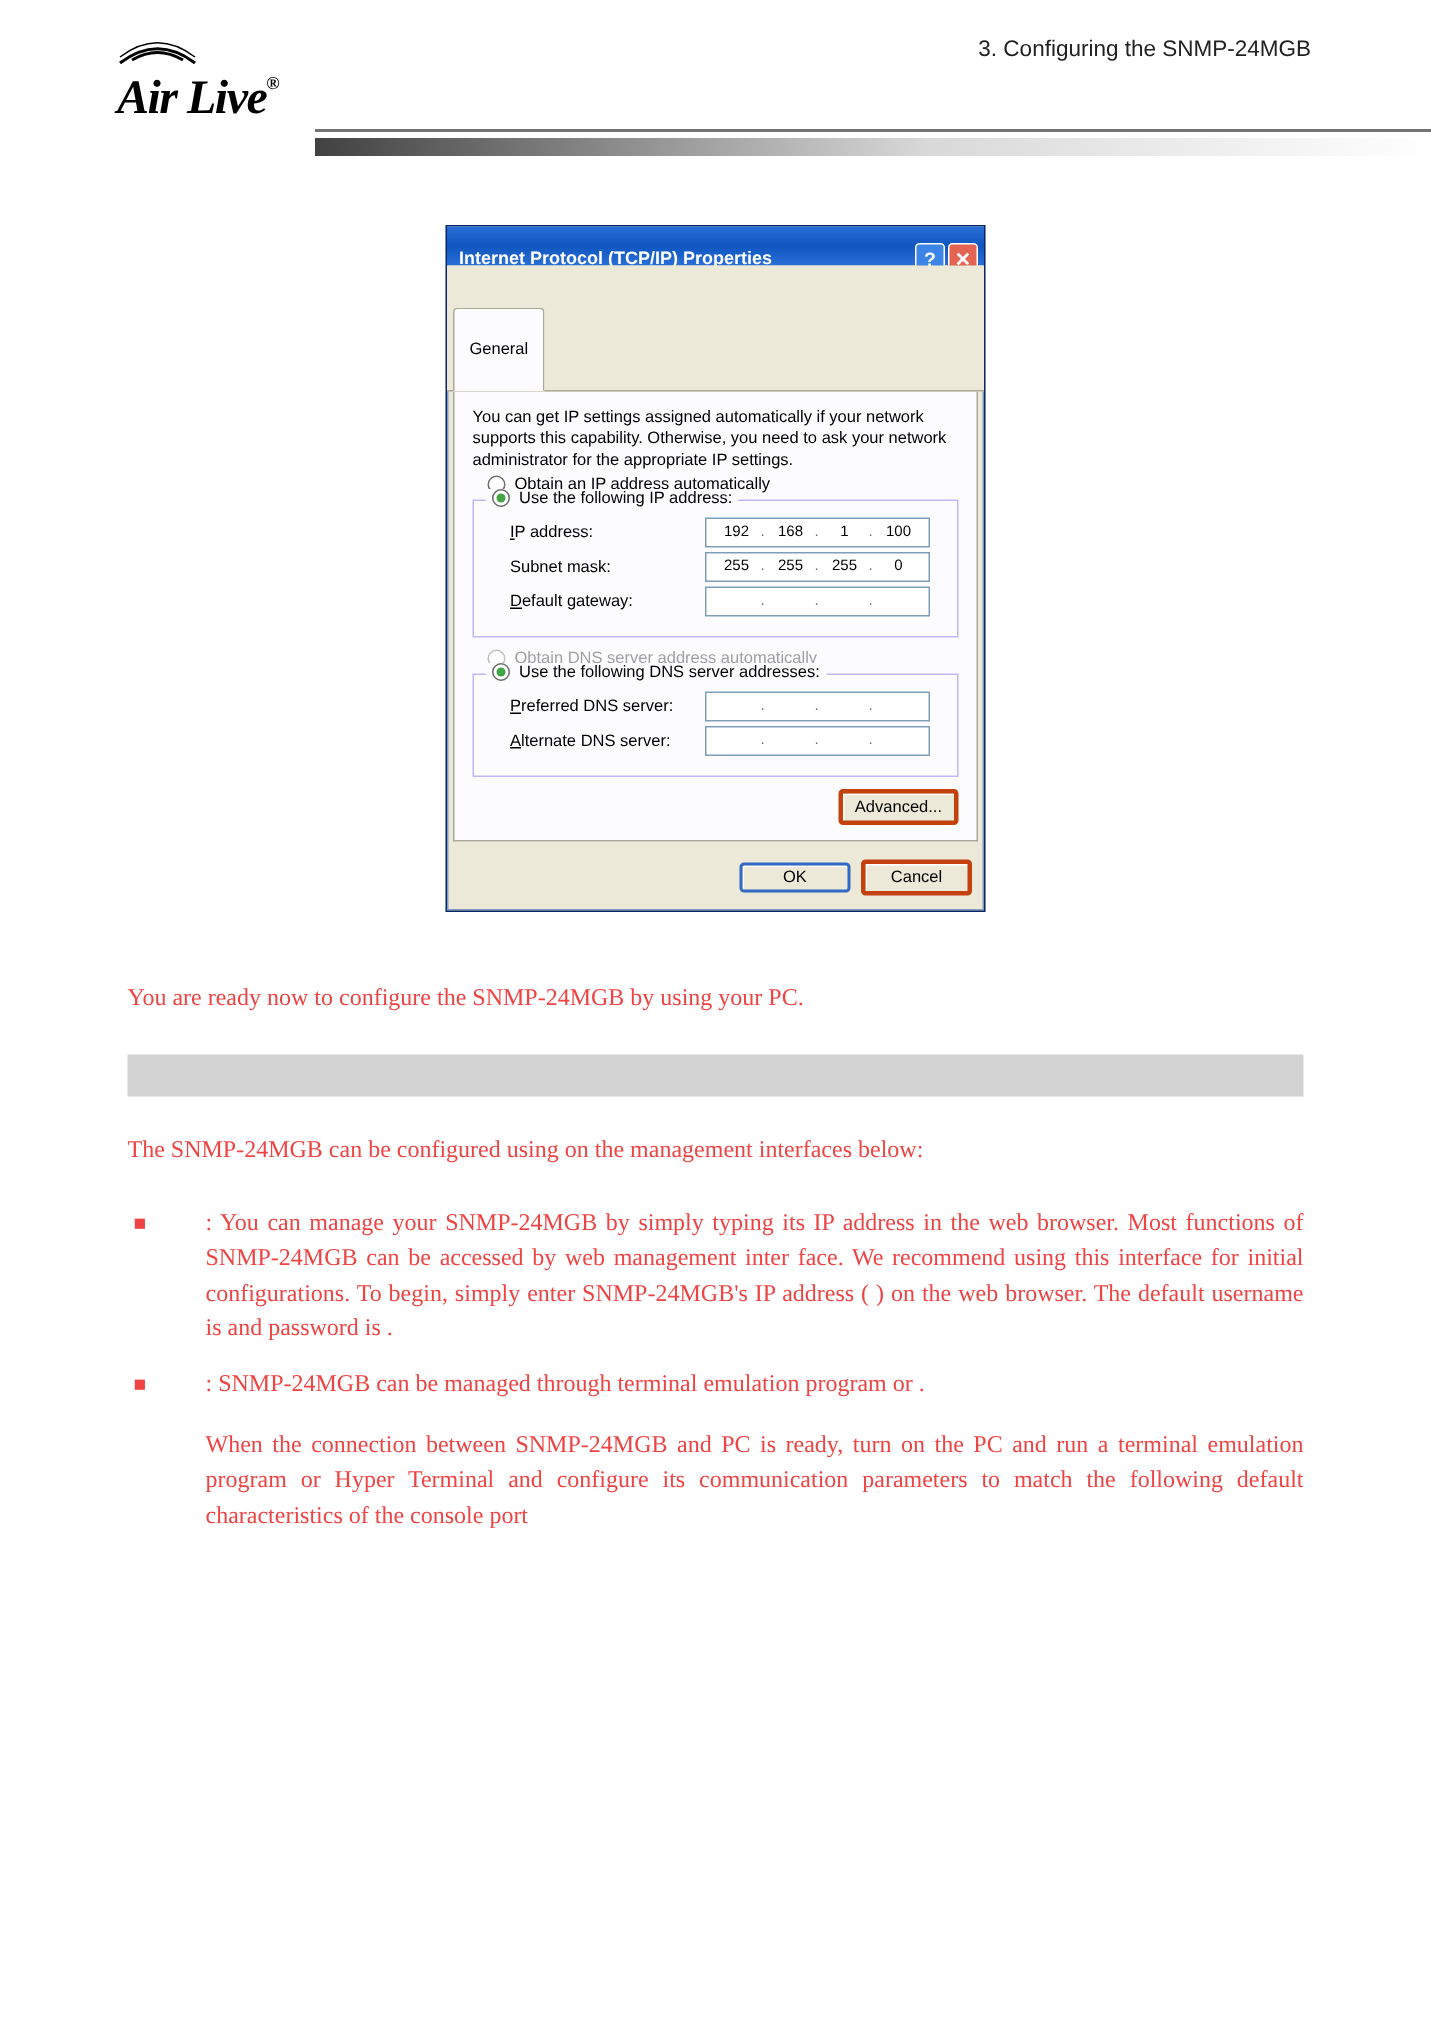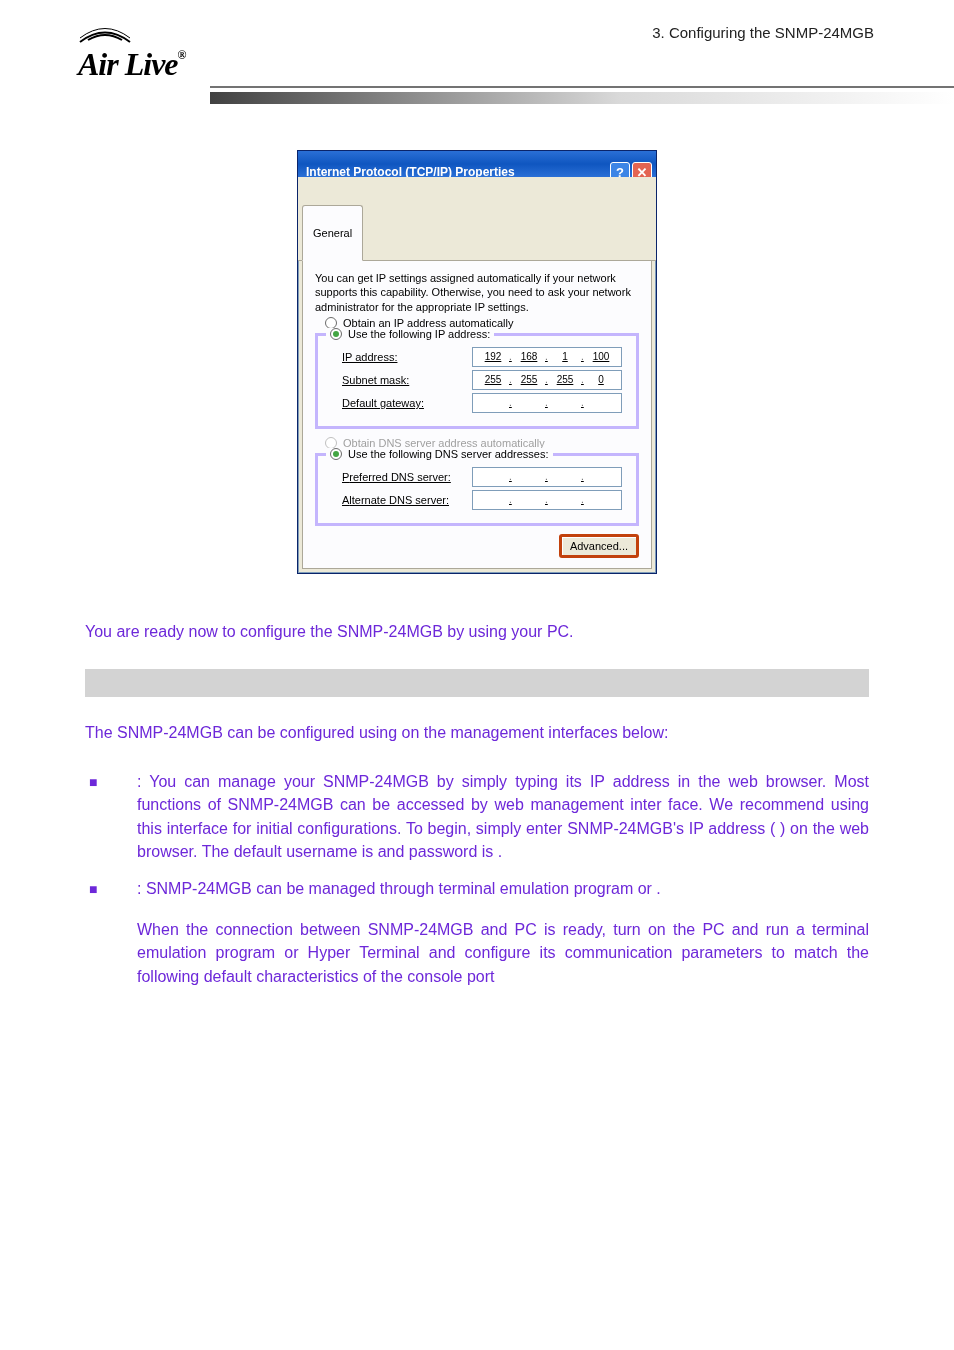--- a/index.html
+++ b/index.html
@@ -129,25 +129,24 @@
     border: 1px solid #aca899;
     border-top: none;
     padding: 10px 12px;
   }
   .desc {
     font-size: 11px;
     margin-bottom: 0;
     line-height: 1.3;
   }
   .group {
-    border: 3px solid #c4b5fd;
+    border: 1px solid #c4b5fd;
     position: relative;
     padding: 8px 10px 10px 10px;
     margin-bottom: 8px;
-    text-decoration: underline;
   }
   .radio-row {
     display: flex;
     align-items: flex-start;
     font-size: 11px;
     margin: 3px 0;
   }
   .radio-row.outside {
     margin: 3px 0 4px 10px;
   }
@@ -231,21 +230,22 @@
   }
   .underline-first::first-letter {
     text-decoration: underline;
   }
 
   
   .content {
     padding: 20px 85px 0 85px;
     font-size: 16px;
     line-height: 1.45;
-    color: #6d28d9;
+    color: #ef4444;
+    font-family: Liberation Serif, serif;
   }
   .bodytext {
     margin: 26px 0;
   }
   .grey-band {
     width: 100%;
     height: 28px;
     background: #d3d3d3;
     margin: 12px 0 24px 0;
   }
@@ -385,20 +385,24 @@
               <span class="dot">.</span>
             <span class="oct"></span>
           </span>
         </div>
       </div>
 
       <div class="btn-row">
         <span class="win-btn">Advanced...</span>
       </div>
     </div>
+    <div class="btn-row outer">
+      <span class="win-btn default">OK</span>
+      <span class="win-btn">Cancel</span>
+    </div>
   </div>
 </div>
 
 <div class="content">
   <p class="bodytext">You are ready now to configure the SNMP-24MGB by using your PC.</p>
 
   <div class="grey-band"></div>
 
   <p class="bodytext" style="margin-top:18px;">The SNMP-24MGB can be configured using on the management interfaces below:</p>
 

